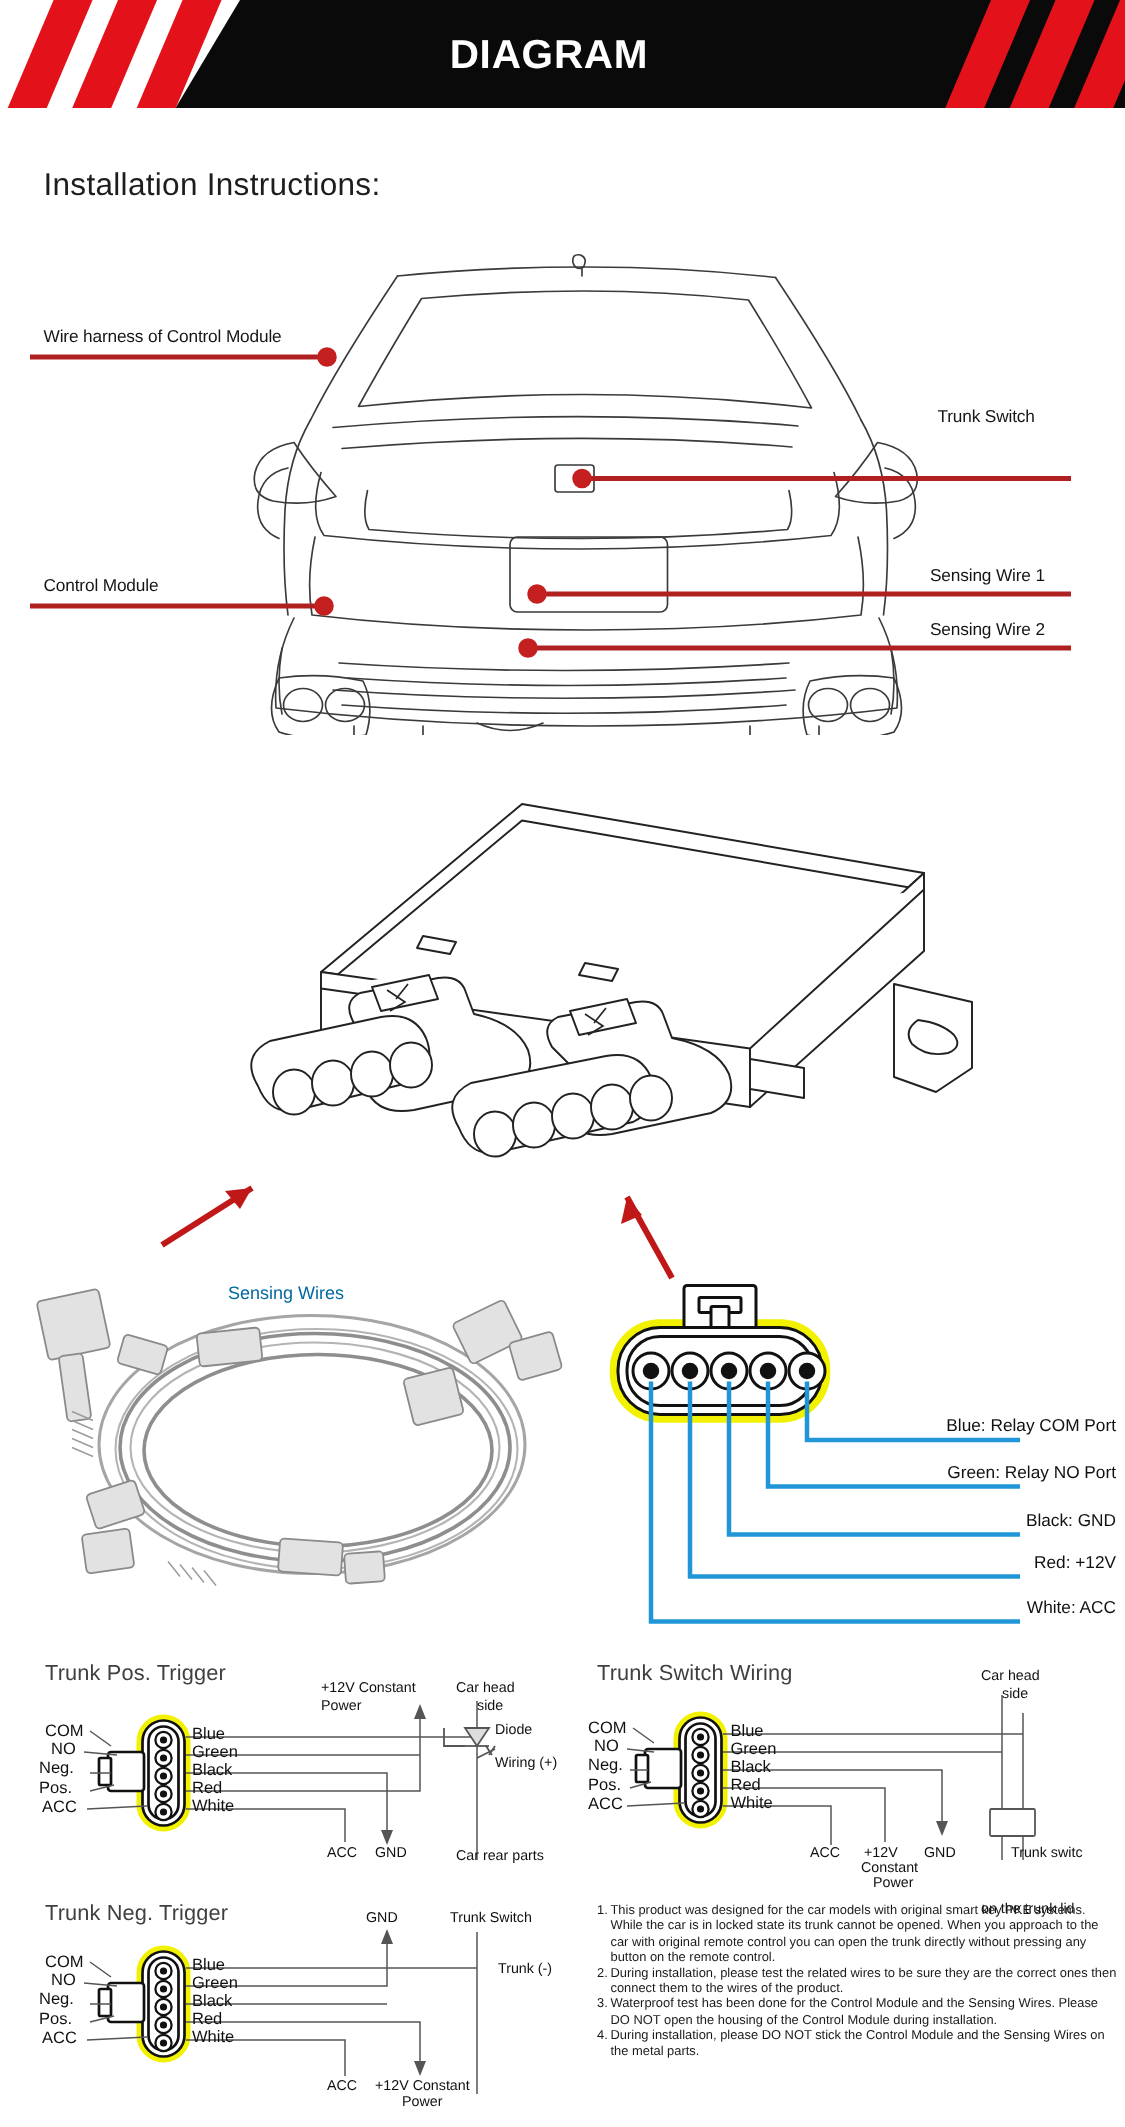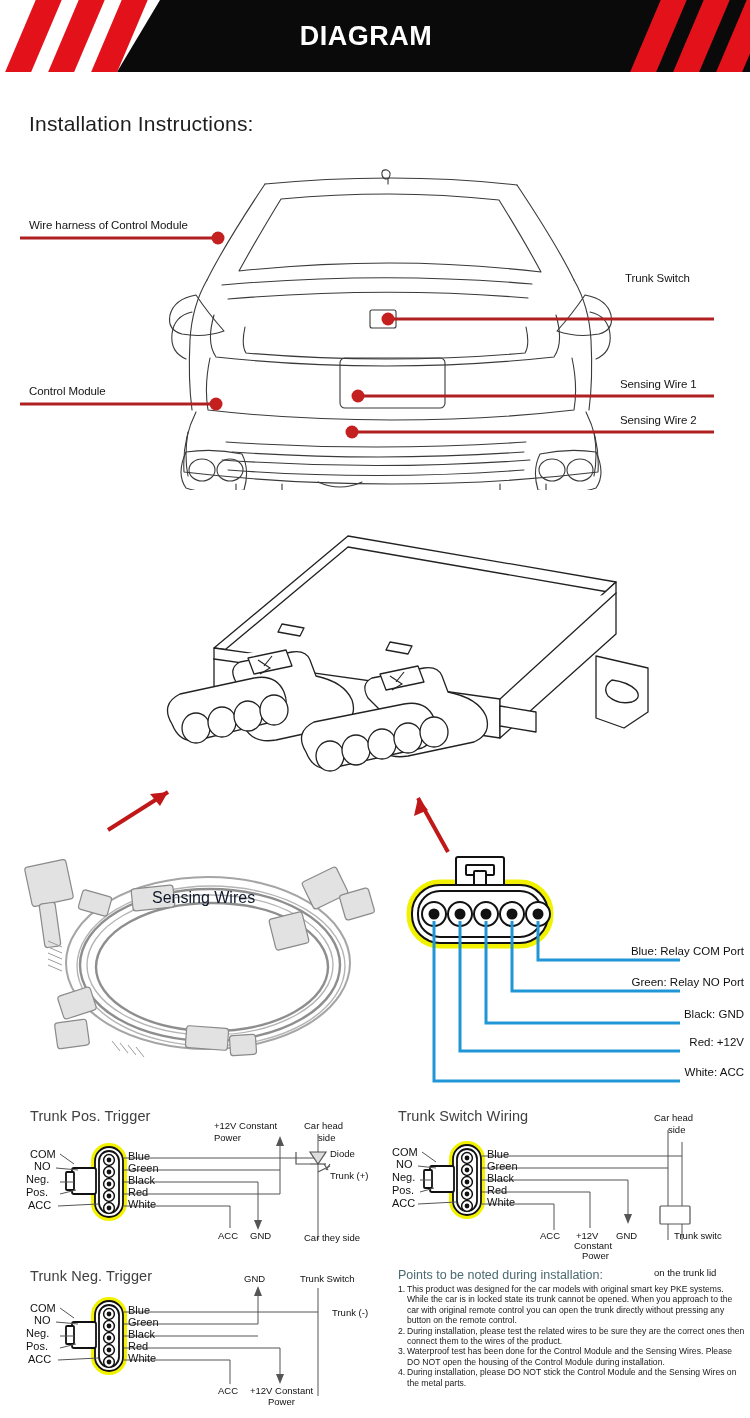--- a/index.html
+++ b/index.html
@@ -71,21 +71,21 @@
     width: 750px; height: 360px;
   }
 
   
   .harness-area {
     position: absolute; left: 20px; top: 845px;
     width: 400px; height: 230px;
   }
   .harness-label {
     position: absolute; left: 152px; top: 855px;
-    font-size: 16px; color: #0f172a; margin-top: 34px;
+    font-size: 12px; color: #0369a1;
   }
 
   
   .pinout-area {
     position: absolute; left: 400px; top: 855px;
     width: 350px; height: 240px;
   }
   .pin-label {
     position: absolute;
     font-size: 11.5px;
@@ -446,24 +446,24 @@
   <div class="wlab" style="left:110px; top:54px;">Green</div>
   <div class="wlab" style="left:110px; top:66px;">Black</div>
   <div class="wlab" style="left:110px; top:78px;">Red</div>
   <div class="wlab" style="left:110px; top:90px;">White</div>
 
   <div class="wlab-sm" style="left:196px; top:12px;">+12V Constant</div>
   <div class="wlab-sm" style="left:196px; top:24px;">Power</div>
   <div class="wlab-sm" style="left:286px; top:12px;">Car head</div>
   <div class="wlab-sm" style="left:300px; top:24px;">side</div>
   <div class="wlab-sm" style="left:276px; top:40px;padding-left:36px;">Diode</div>
-  <div class="wlab-sm" style="left:312px; top:62px;">Trunk (+)</div>
+  <div class="wlab-sm" style="left:312px; top:62px;">Wiring (+)</div>
   <div class="wlab-sm" style="left:200px; top:122px;">ACC</div>
   <div class="wlab-sm" style="left:232px; top:122px;">GND</div>
-  <div class="wlab-sm" style="left:286px; top:124px;">Car they side</div>
+  <div class="wlab-sm" style="left:286px; top:124px;">Car rear parts</div>
 </div>
 
 <div class="panel" style="left:18px; top:1268px; width:370px; height:145px;">
   <div class="panel-title" style="position:absolute; left:12px; top:0;">Trunk Neg. Trigger</div>
 
   <svg width="370" height="145" viewBox="0 0 370 145">
     <rect x="76" y="32" width="30" height="72" rx="15" fill="none" stroke="#f2f200" stroke-width="6"></rect>
     <g fill="#ffffff" stroke="#111" stroke-width="1.8">
       <rect x="77" y="33" width="28" height="70" rx="14"></rect>
       <rect x="81" y="37" width="20" height="62" rx="10"></rect>
@@ -604,21 +604,20 @@
   <div class="wlab-sm" style="left:148px; top:122px;">ACC</div>
   <div class="wlab-sm" style="left:184px; top:122px;">+12V</div>
   <div class="wlab-sm" style="left:182px; top:132px;">Constant</div>
   <div class="wlab-sm" style="left:190px; top:142px;">Power</div>
   <div class="wlab-sm" style="left:224px; top:122px;">GND</div>
   <div class="wlab-sm" style="left:262px; top:122px;margin-left:20px;">Trunk switc</div>
   <div class="wlab-sm" style="left:262px; top:132px;margin-top:27px;">on the trunk lid</div>
 </div>
 
 <div class="notes">
-  <div class="notes-title">Points to be noted during installation:</div>
 
   <div class="note-item">
     <span class="note-num">1.</span>
     <span class="note-text">This product was designed for the car models with original smart key PKE systems. While the car is in locked state its trunk cannot be opened. When you approach to the car with original remote control you can open the trunk directly without pressing any button on the remote control.</span>
   </div>
   <div class="note-item">
     <span class="note-num">2.</span>
     <span class="note-text">During installation, please test the related wires to be sure they are the correct ones then connect them to the wires of the product.</span>
   </div>
   <div class="note-item">

